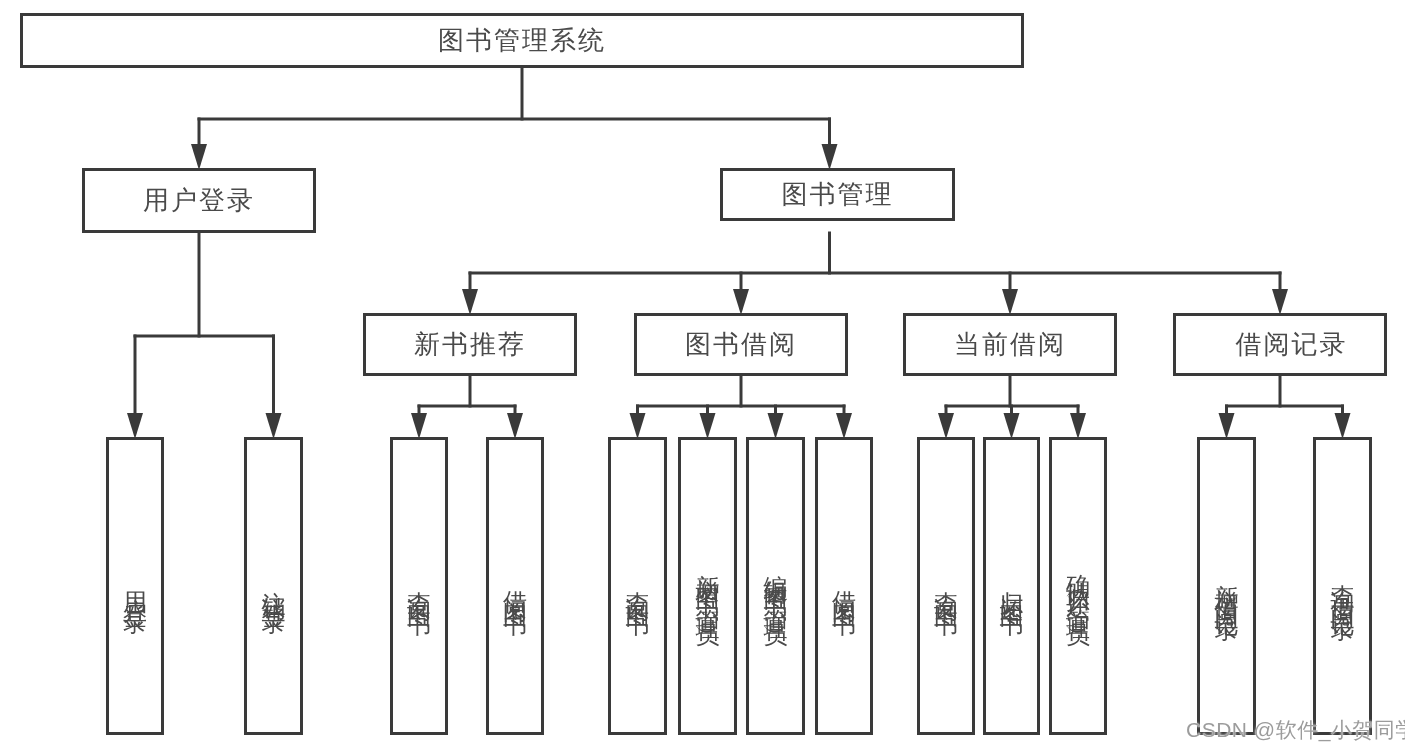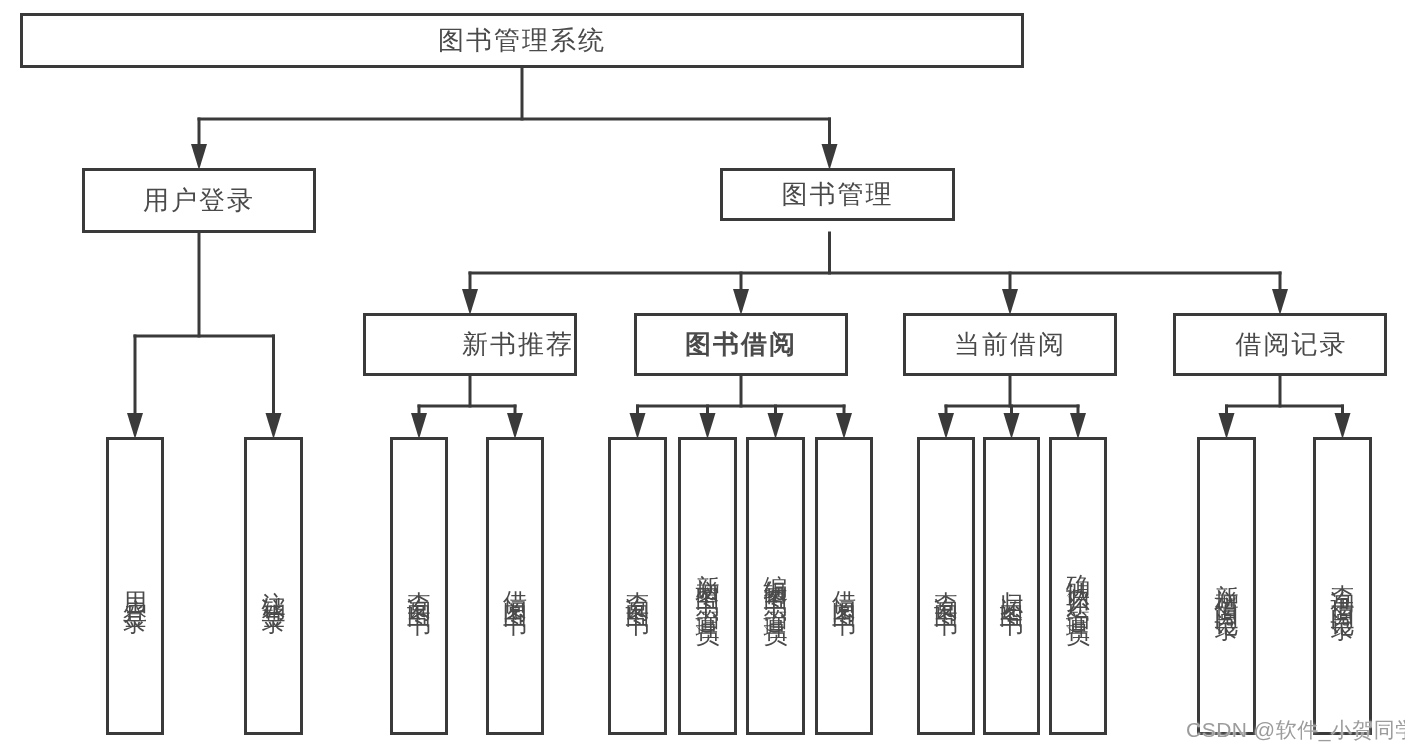--- a/index.html
+++ b/index.html
@@ -126,30 +126,30 @@
     </div>
     <div class="node v" style="left: 106px; top: 437px; width: 58px; height: 298px;">
       <span class="label">用户登录</span>
     </div>
     <div class="node v" style="left: 244px; top: 437px; width: 59px; height: 298px;">
       <span class="label">注销登录</span>
     </div>
     <div class="node" style="left: 712px; top: 168px; width: 235px; height: 53px; margin-left: 8px;">
       <span class="label">图书管理</span>
     </div>
-    <div class="node" style="left: 363px; top: 313px; width: 214px; height: 63px; justify-content: flex-end;">
+    <div class="node" style="left: 363px; top: 313px; width: 214px; height: 63px;">
       <span class="label">新书推荐</span>
     </div>
     <div class="node v" style="left: 390px; top: 437px; width: 58px; height: 298px;">
       <span class="label">查询图书</span>
     </div>
     <div class="node v" style="left: 486px; top: 437px; width: 58px; height: 298px;">
       <span class="label">借阅图书</span>
     </div>
-    <div class="node" style="left: 634px; top: 313px; width: 214px; height: 63px; font-weight: bold;">
+    <div class="node" style="left: 634px; top: 313px; width: 214px; height: 63px;">
       <span class="label">图书借阅</span>
     </div>
     <div class="node v" style="left: 608px; top: 437px; width: 59px; height: 298px;">
       <span class="label">查询图书</span>
     </div>
     <div class="node v" style="left: 678px; top: 437px; width: 59px; height: 298px;">
       <span class="label">新增图书（管理员）</span>
     </div>
     <div class="node v" style="left: 746px; top: 437px; width: 59px; height: 298px;">
       <span class="label">编辑图书（管理员）</span>

